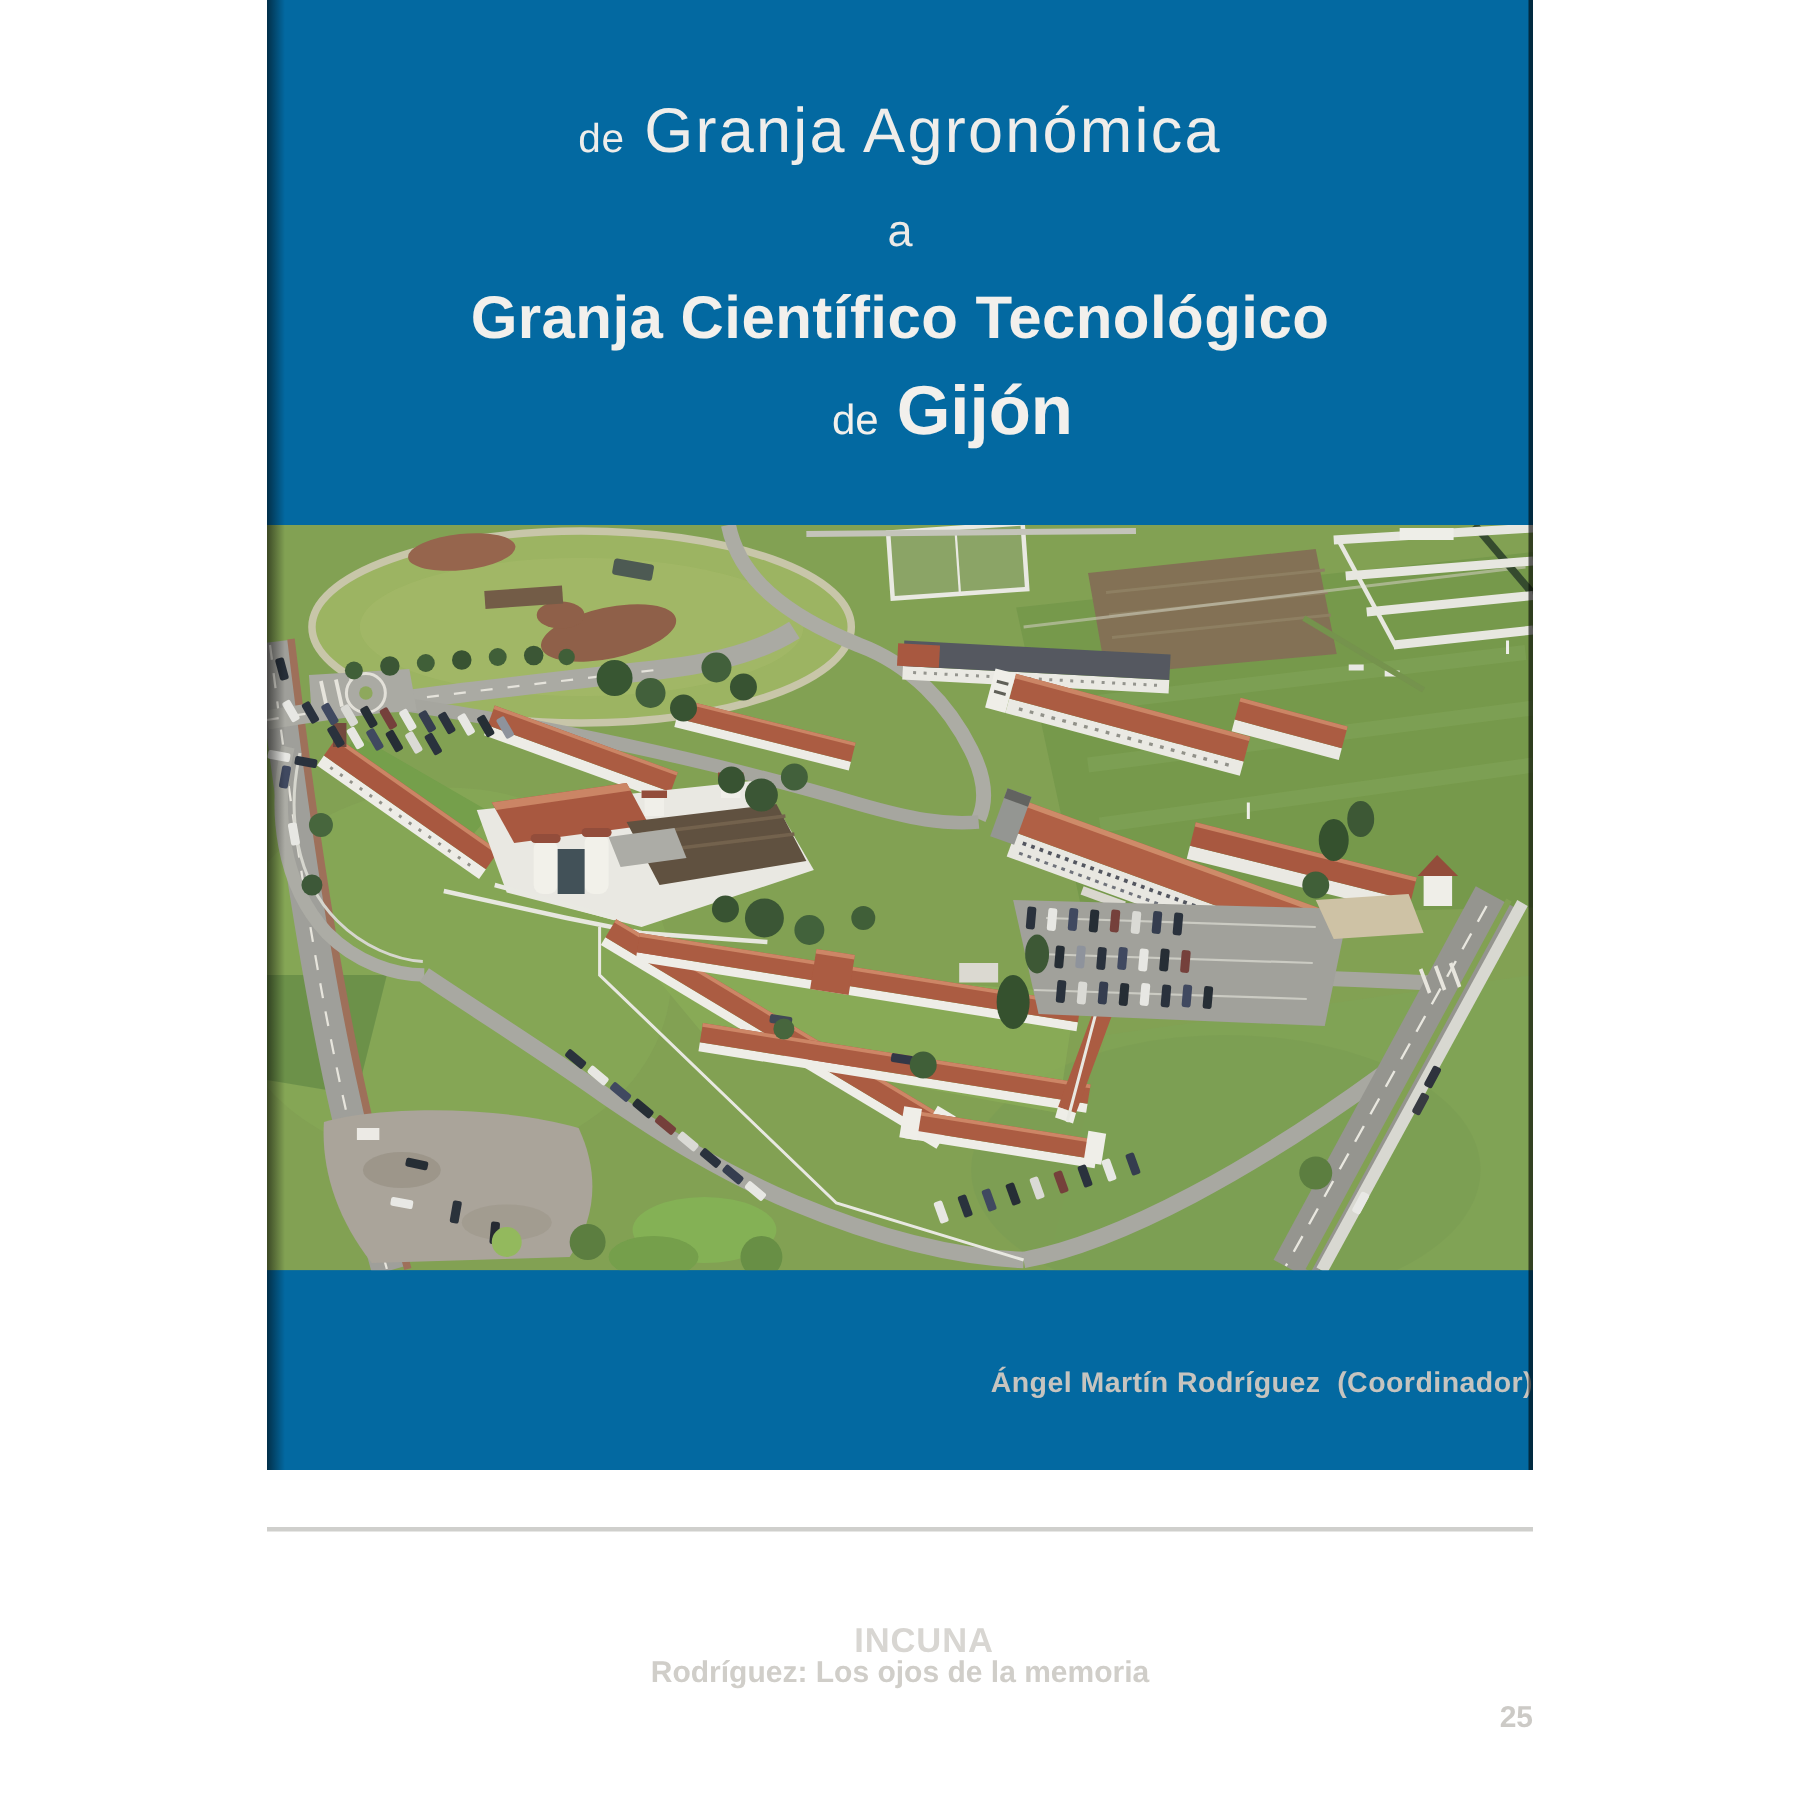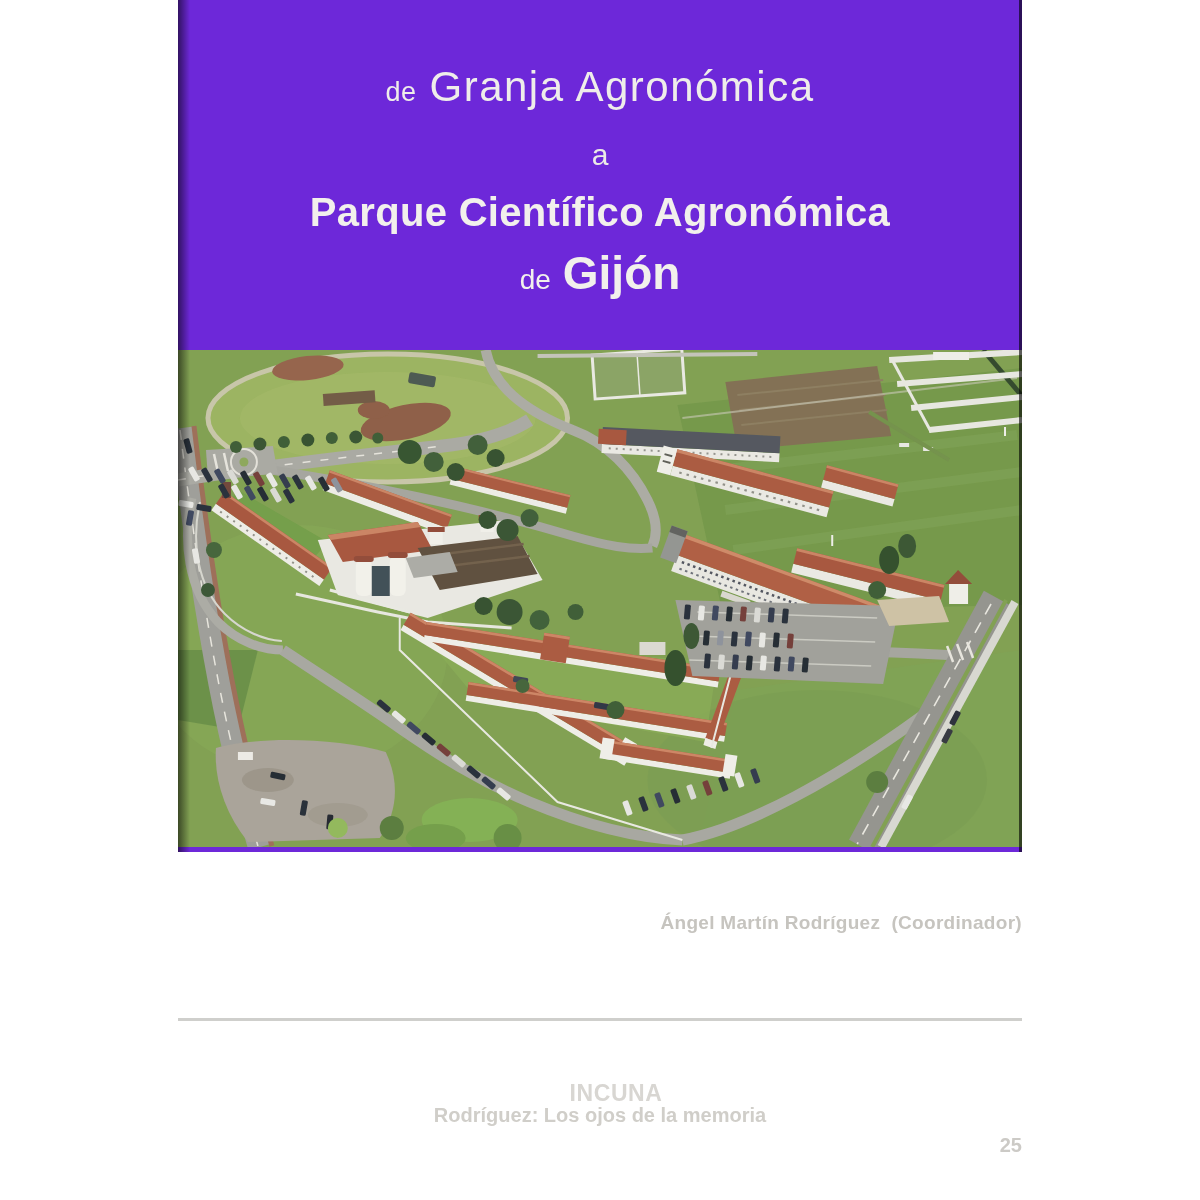--- a/index.html
+++ b/index.html
@@ -3,37 +3,37 @@
 <meta charset="utf-8">
 <style>
   html,body{margin:0;padding:0;}
   body{
     width:1200px;height:1200px;overflow:hidden;
     background:#ffffff;
     font-family:"Liberation Sans", sans-serif;
   }
   .page{position:relative;width:1200px;height:1200px;background:#ffffff;}
   .cover{
-    position:absolute;left:178px;top:0;width:844px;height:852px;
-    background:#6d28d9;color:#f0eeea;
+    position:absolute;left:178px;top:0;width:844px;height:980px;
+    background:#0369a1;color:#f0eeea;
   }
   .cover .edge-left{
     position:absolute;left:0;top:0;bottom:0;width:12px;
     background:linear-gradient(90deg, rgba(0,0,0,.55), rgba(0,0,0,0));
   }
   .cover .edge-right{
     position:absolute;right:0;top:0;bottom:0;width:3px;
     background:rgba(0,0,0,.6);
   }
   .t-line{position:absolute;left:0;width:100%;text-align:center;line-height:1;white-space:nowrap;}
   .t-line-1{top:66px;font-size:42px;font-weight:400;letter-spacing:1.5px;color:#efedea;}
   .t-line-1 .t-small{font-size:27px;letter-spacing:.5px;margin-right:13px;}
   .t-line-a{top:140px;font-size:30px;font-weight:400;color:#eceae6;}
   .t-line-main{top:192px;font-size:40px;font-weight:700;letter-spacing:.3px;color:#f2f0ec;}
-  .t-line-gijon{top:250px;font-size:46px;font-weight:700;color:#f2f0ec;}
+  .t-line-gijon{top:250px;font-size:46px;font-weight:700;color:#f2f0ec;margin-left:35px;}
   .t-line-gijon .t-small2{font-size:28px;font-weight:400;margin-right:12px;}
   .photo{position:absolute;left:0;top:350px;width:844px;height:497px;overflow:hidden;}
   .photo svg{display:block;}
   .author{
     position:absolute;top:912px;left:0;width:100%;text-align:right;
     font-size:19px;font-weight:700;letter-spacing:.3px;color:#c6c4bf;white-space:pre;
   }
   .divider{position:absolute;top:1018px;left:0;width:100%;height:3px;background:#cfcfcc;}
   .pub{position:absolute;top:1080px;left:0;width:100%;text-align:center;
        font-size:23px;font-weight:700;letter-spacing:.6px;color:#d8d6d2;margin-left:16px;}
@@ -45,21 +45,21 @@
 </head>
 <body>
 
 <div class="page">
   <div class="cover">
 
     <div class="t-line t-line-1">
       <span class="t-small">de</span><span class="t-large">Granja Agronómica</span>
     </div>
     <div class="t-line t-line-a">a</div>
-    <div class="t-line t-line-main">Parque Científico Agronómica</div>
+    <div class="t-line t-line-main">Granja Científico Tecnológico</div>
     <div class="t-line t-line-gijon">
       <span class="t-small2">de</span><span>Gijón</span>
     </div>
 
     <div class="photo">
       <svg width="844" height="497" viewBox="0 0 845 497" preserveAspectRatio="none" xmlns="http://www.w3.org/2000/svg">
         <defs>
           <rect id="car" x="-7.5" y="-3" width="15" height="6" rx="1.5"></rect>
           <filter id="soft" x="-2%" y="-2%" width="104%" height="104%">
             <feGaussianBlur stdDeviation="0.45"></feGaussianBlur>

